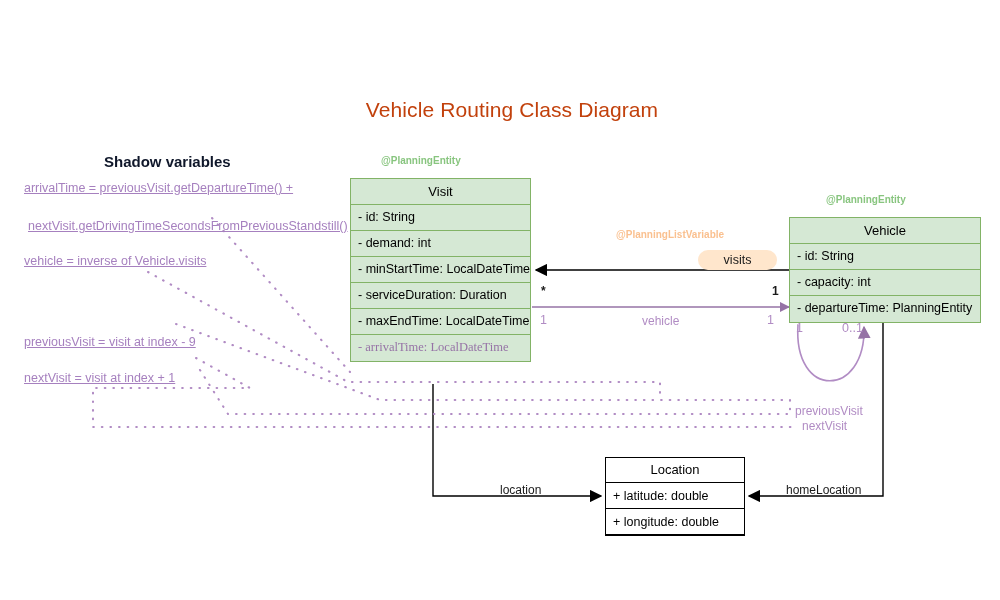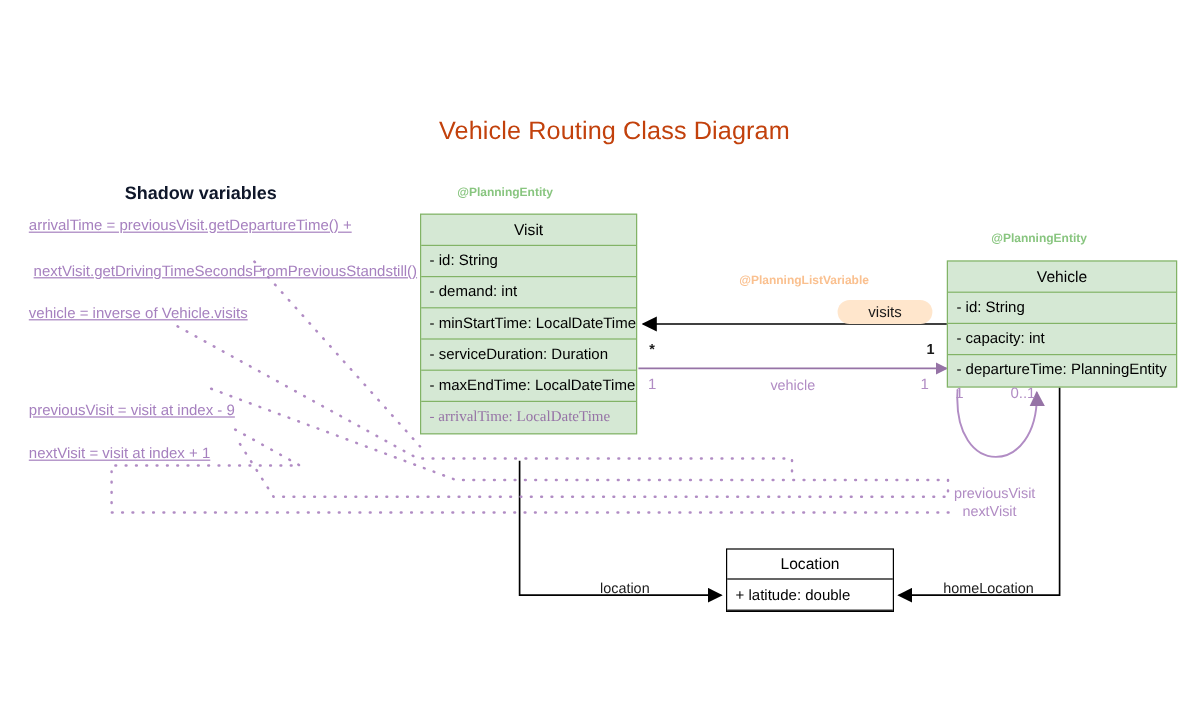--- a/index.html
+++ b/index.html
@@ -219,20 +219,21 @@
   <div class="uml-class" style="left:789px; top:217px; width:192px;">
     <div class="uml-row header">Vehicle</div>
     <div class="uml-row attr">- id: String</div>
     <div class="uml-row attr">- capacity: int</div>
     <div class="uml-row attr">- departureTime: PlanningEntity</div>
   </div>
 
   <div class="uml-class plain" style="left:605px; top:457px; width:140px;">
     <div class="uml-row header">Location</div>
     <div class="uml-row attr">+ latitude: double</div>
+    <div class="uml-row attr">+ longitude: double</div>
   </div>
 
   <div class="stereotype listvar" style="left:616px; top:229px;">@PlanningListVariable</div>
 
   <div class="role-badge" style="left:698px; top:250px; width:79px;">visits</div>
 
   <div class="edge-label mult" style="left:541px; top:284px;">*</div>
   <div class="edge-label mult" style="left:772px; top:284px;">1</div>
 
   <div class="edge-label purple" style="left:642px; top:314px;">vehicle</div>

